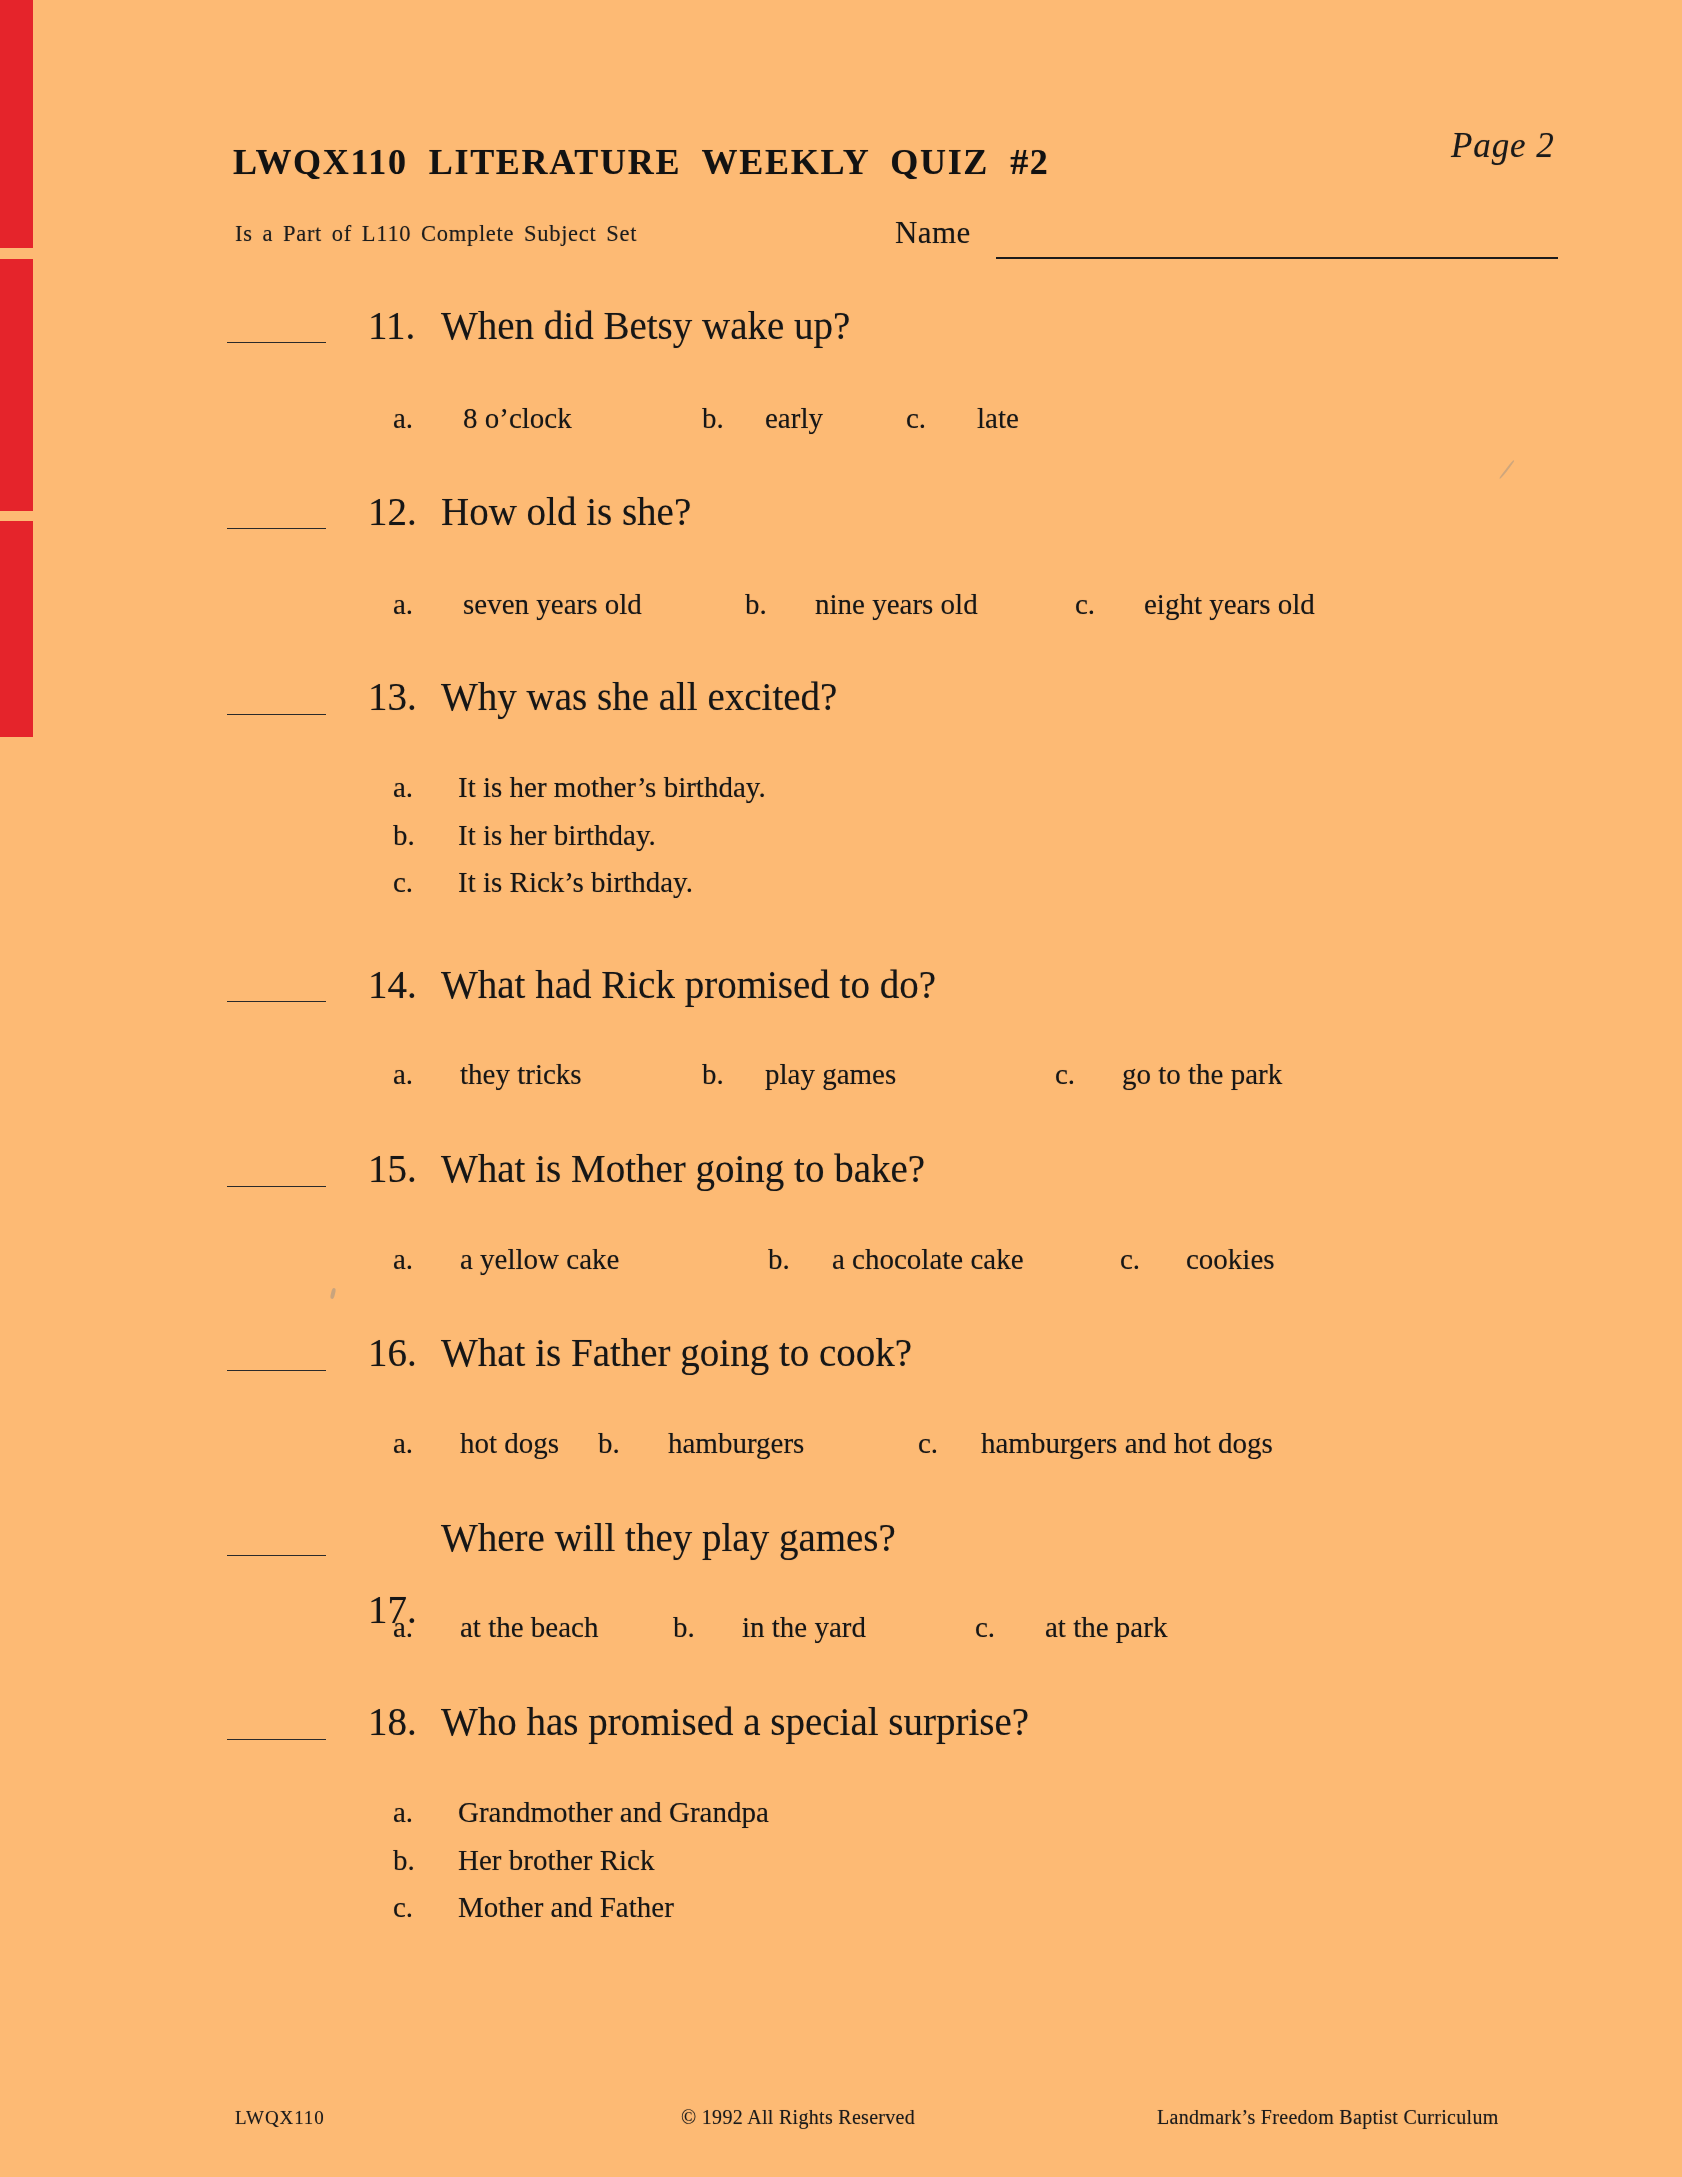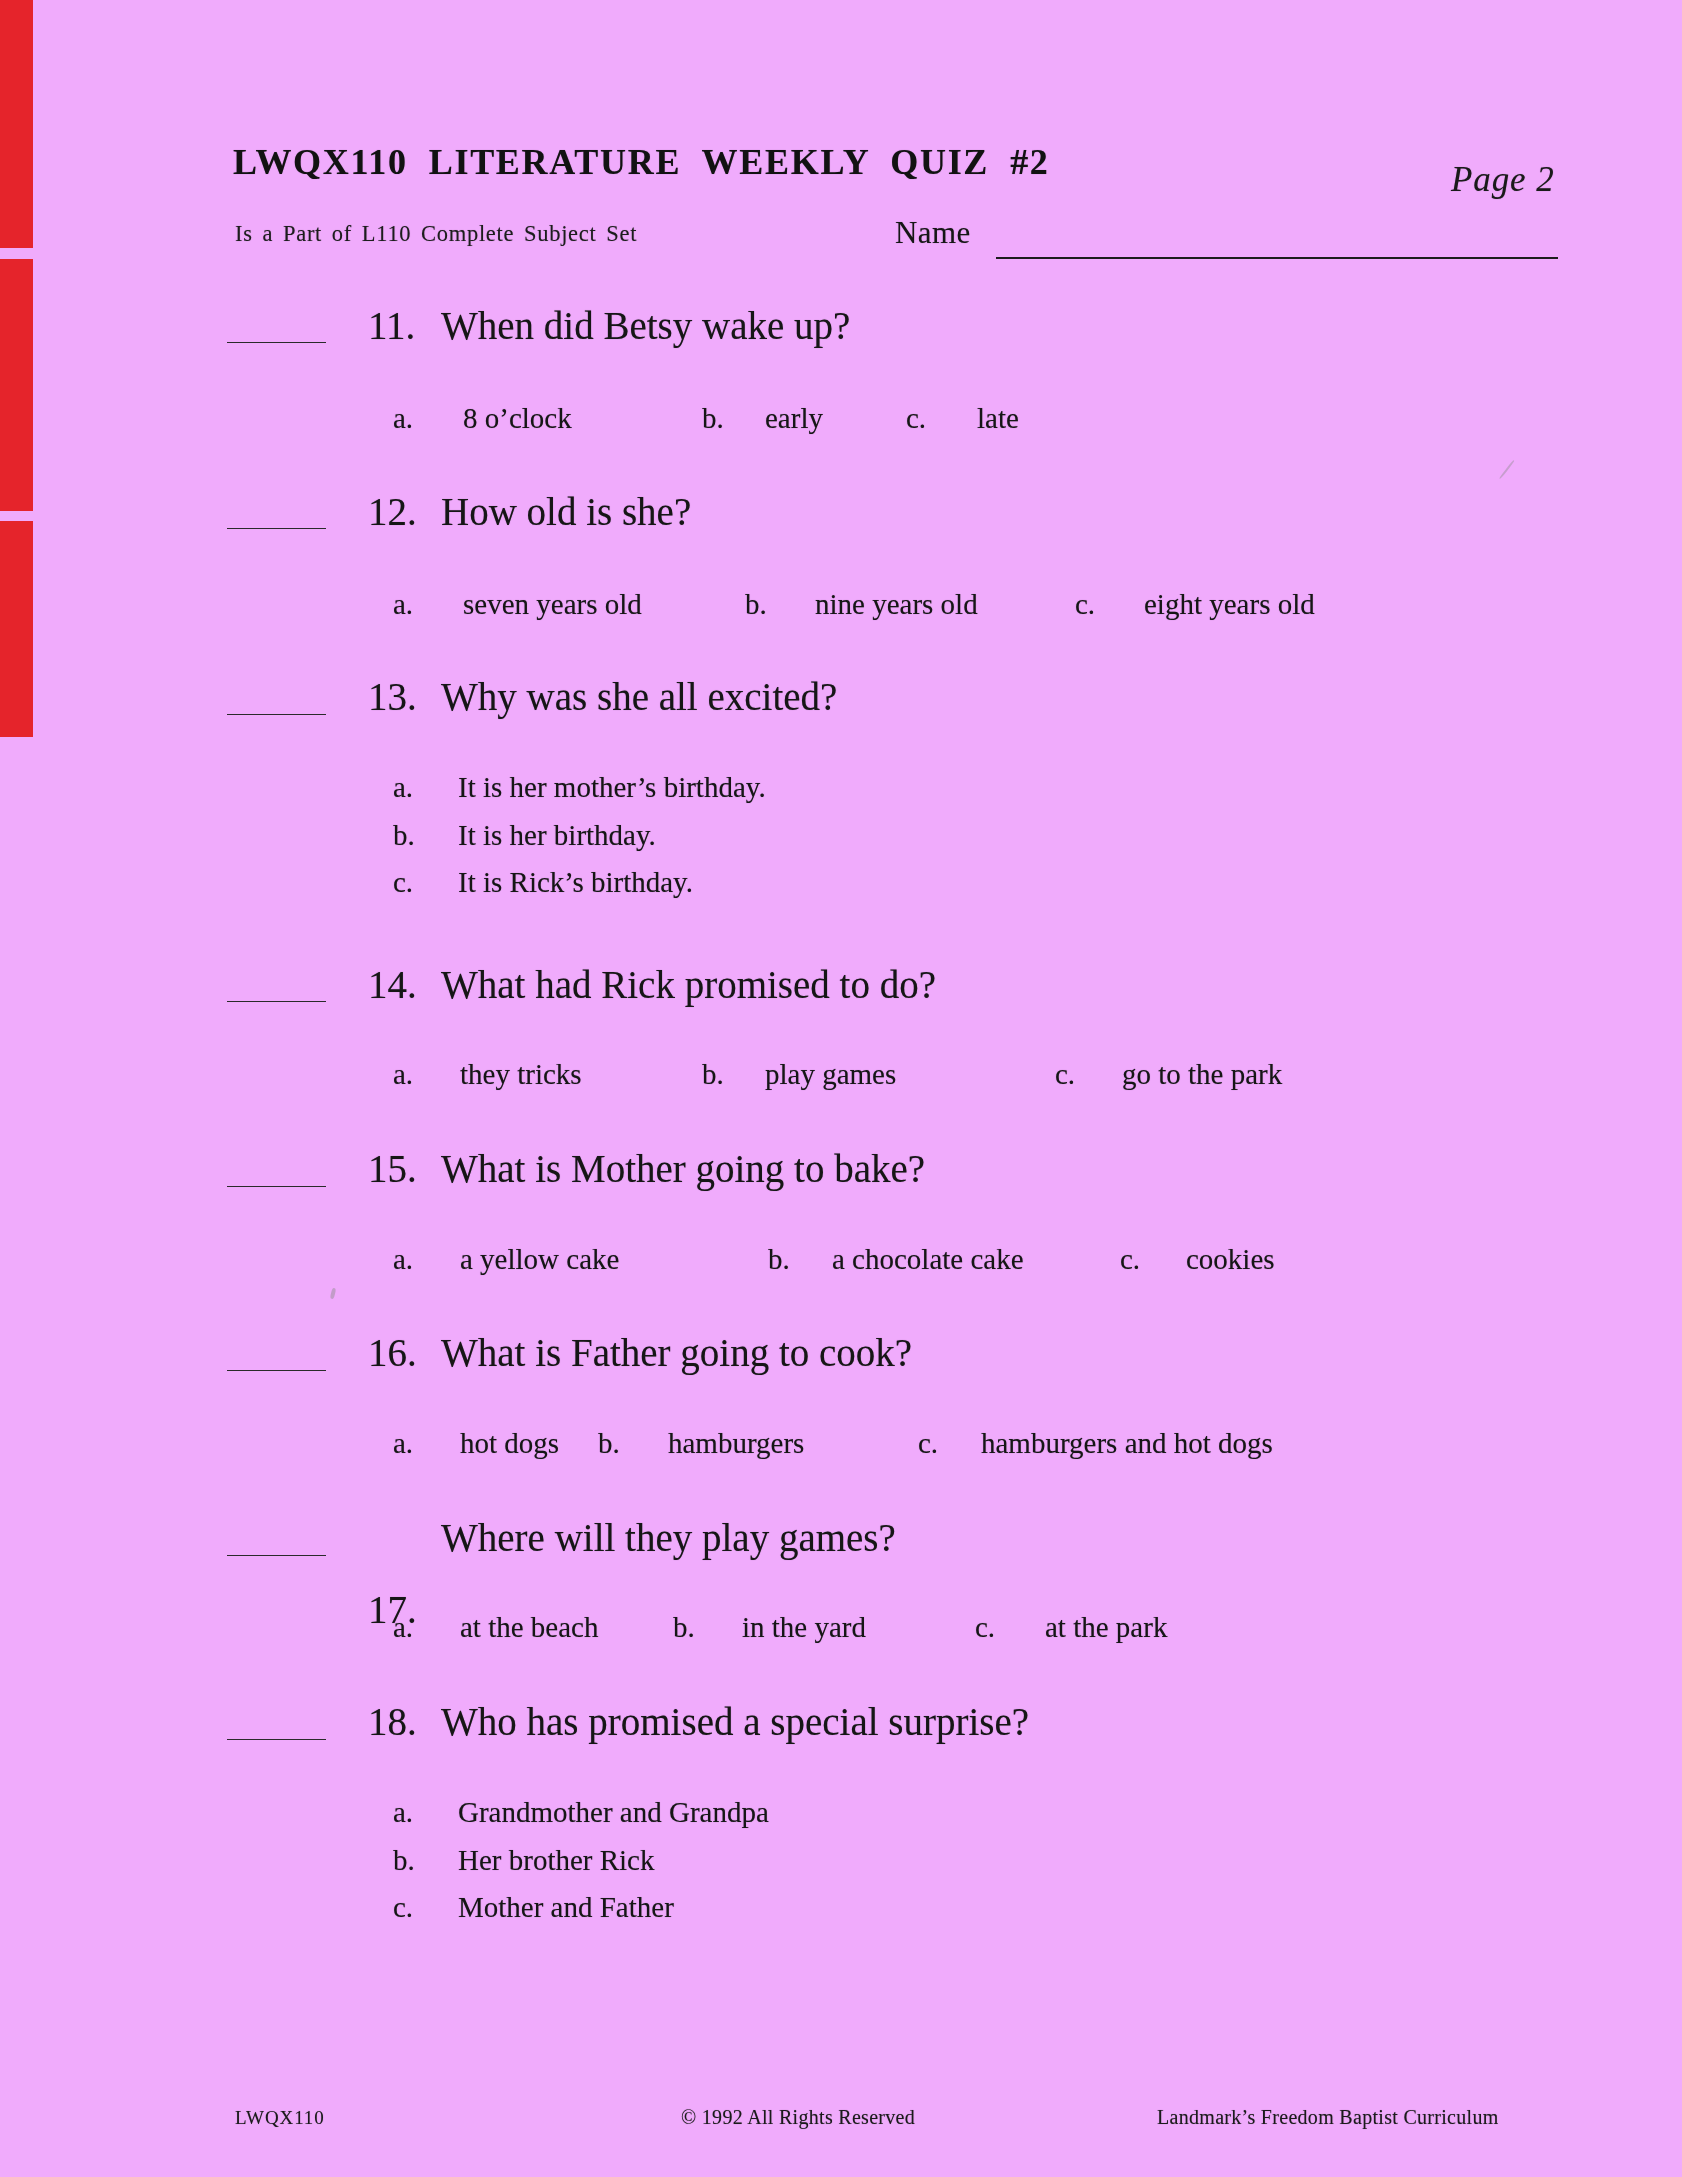--- a/index.html
+++ b/index.html
@@ -1,19 +1,19 @@
 <!DOCTYPE html>
 <html style="font-size:14px"><head>
 <meta charset="utf-8">
 <style>
   html,body{margin:0;padding:0;background:#ffffff;}
   .page{
     position:relative;
     width:1683px;height:2177px;
-    background:#f0abfc;
+    background:#fdba74;
     overflow:hidden;
     font-family:"Liberation Serif","DejaVu Serif",serif;
     color:#161616;
   }
   .abs{position:absolute;white-space:nowrap;}
   .scan{ text-shadow:0 0 0.9px rgba(25,25,25,.38); }
   .title{
     font-size:36px;font-weight:bold;letter-spacing:1.7px;word-spacing:10.4px;color:#121212;
   }
   .pageno{ font-size:35px;font-style:italic;letter-spacing:0.9px;color:#1a1a1a; }
@@ -34,21 +34,21 @@
 
 <div class="page">
 
   <div>
     <div class="red-seg" style="top:0;height:248px"></div>
     <div class="red-seg" style="top:259px;height:252px"></div>
     <div class="red-seg" style="top:521px;height:216px"></div>
   </div>
 
   <div class="abs scan title" style="left:233px;top:141px">LWQX110 LITERATURE WEEKLY QUIZ #2</div>
-  <div class="abs scan pageno" style="left:1451px;top:160px">Page 2</div>
+  <div class="abs scan pageno" style="left:1451px;top:126px">Page 2</div>
   <div class="abs scan subtitle" style="left:235px;top:221px">Is a Part of L110 Complete Subject Set</div>
   <div class="abs scan name-label" style="left:895px;top:215px">Name</div>
   <div class="rule" style="left:996px;top:257px;width:562px"></div>
 
   <div>
     <div class="rule thin" style="left:227px;top:342px;width:99px"></div>
     <span class="abs scan qnum" style="left:368px;top:303px">11.</span>
     <span class="abs scan qtext" style="left:441px;top:303px">When did Betsy wake up?</span>
     <span class="abs scan opt-letter" style="left:393px;top:402px">a.</span>
     <span class="abs scan opt-text" style="left:463px;top:402px">8 o’clock</span>

